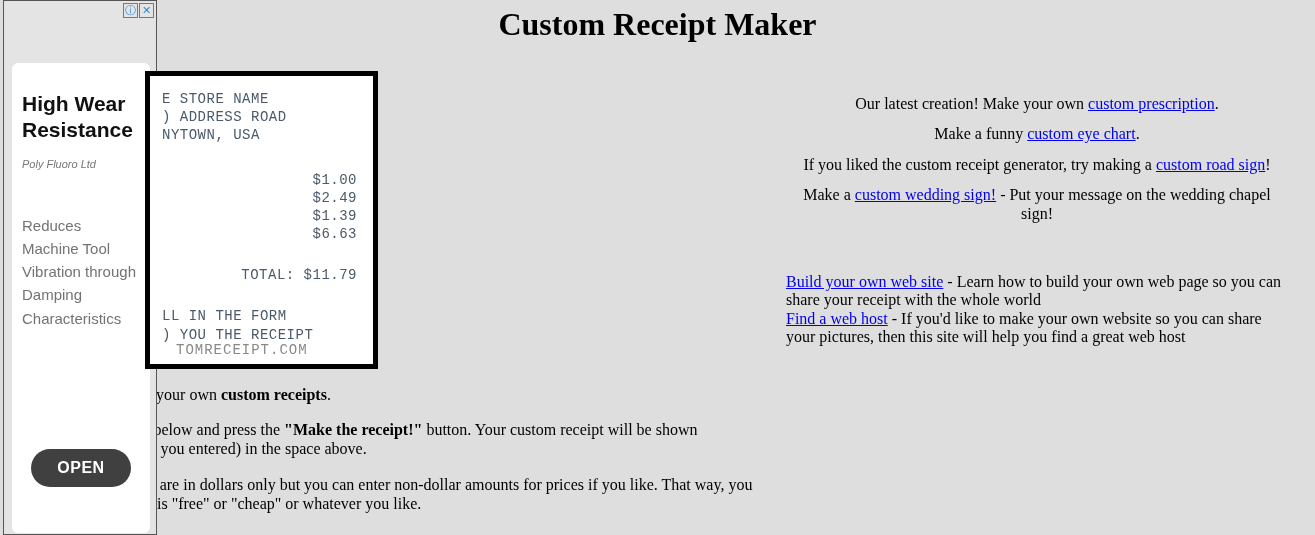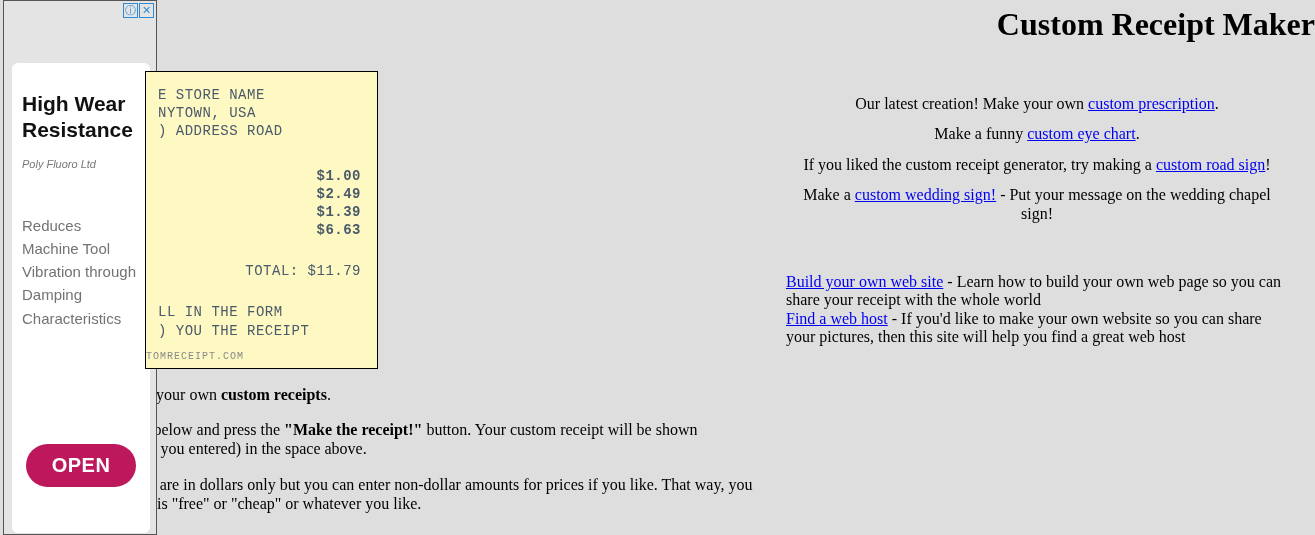--- a/index.html
+++ b/index.html
@@ -73,37 +73,37 @@
     margin-bottom: 44px;
     font-style: italic;
   }
   .ad-desc {
     font-size: 15px;
     color: #737373;
     line-height: 1.55;
     flex: 1;
   }
   .ad-button {
-    background: #be185d;
+    background: #404040;
     color: #fff;
     border: none;
     border-radius: 999px;
     padding: 10px 26px;
-    font-size: 20px;
+    font-size: 16px;
     font-weight: 700;
     letter-spacing: 0.5px;
     align-self: center;
     margin-bottom: 34px;
     cursor: pointer;
   }
 
   .page-title {
     font-size: 32px;
     font-weight: 700;
-    text-align: right;
+    text-align: center;
     margin-top: 6px;
     margin-bottom: 28px;
   }
 
   .columns {
     display: flex;
   }
   .col-left {
     width: 786px;
     box-sizing: border-box;
@@ -112,52 +112,51 @@
   .col-right {
     width: 510px;
     box-sizing: border-box;
     padding-right: 8px;
   }
 
   .receipt {
     margin-left: 145px;
     width: 233px;
     height: 298px;
-    background: #fef9c3;
-    border: 1px solid #000000;
+    background: #ffffff;
+    border: 5px solid #000000;
     box-sizing: border-box;
     font-family: "Courier New", monospace;
     font-size: 14px;
     color: #4a5a6a;
     padding: 14px 14px 4px 12px;
     letter-spacing: 0.5px;
     position: relative;
   }
   .receipt-head { line-height: 1.3; }
   .receipt-prices {
     margin-top: 26px;
     text-align: right;
     padding-right: 2px;
     line-height: 1.3;
-    font-weight: bold;
   }
   .receipt-total {
     margin-top: 24px;
     text-align: right;
     padding-right: 2px;
   }
   .receipt-instr {
     margin-top: 24px;
     line-height: 1.3;
   }
   .receipt-footer {
     position: absolute;
     bottom: 6px;
-    left: 0;
-    font-size: 10px;
+    left: 26px;
+    font-size: 14px;
     letter-spacing: 1px;
     color: #888;
     text-align: center;
   }
 
   .body-text {
     margin-left: 145px;
     margin-right: 20px;
     font-size: 16px;
     line-height: 1.2;
@@ -185,22 +184,22 @@
   </div>
 </div>
 
 <h1 class="page-title">Custom Receipt Maker</h1>
 
 <div class="columns">
   <div class="col-left">
     <div class="receipt">
       <div class="receipt-head">
         <div>E STORE NAME</div>
+        <div>) ADDRESS ROAD</div>
         <div>NYTOWN, USA</div>
-        <div>) ADDRESS ROAD</div>
       </div>
       <div class="receipt-prices">
         <div>$1.00</div>
         <div>$2.49</div>
         <div>$1.39</div>
         <div>$6.63</div>
       </div>
       <div class="receipt-total">TOTAL: $11.79</div>
       <div class="receipt-instr">
         <div>LL IN THE FORM</div>

